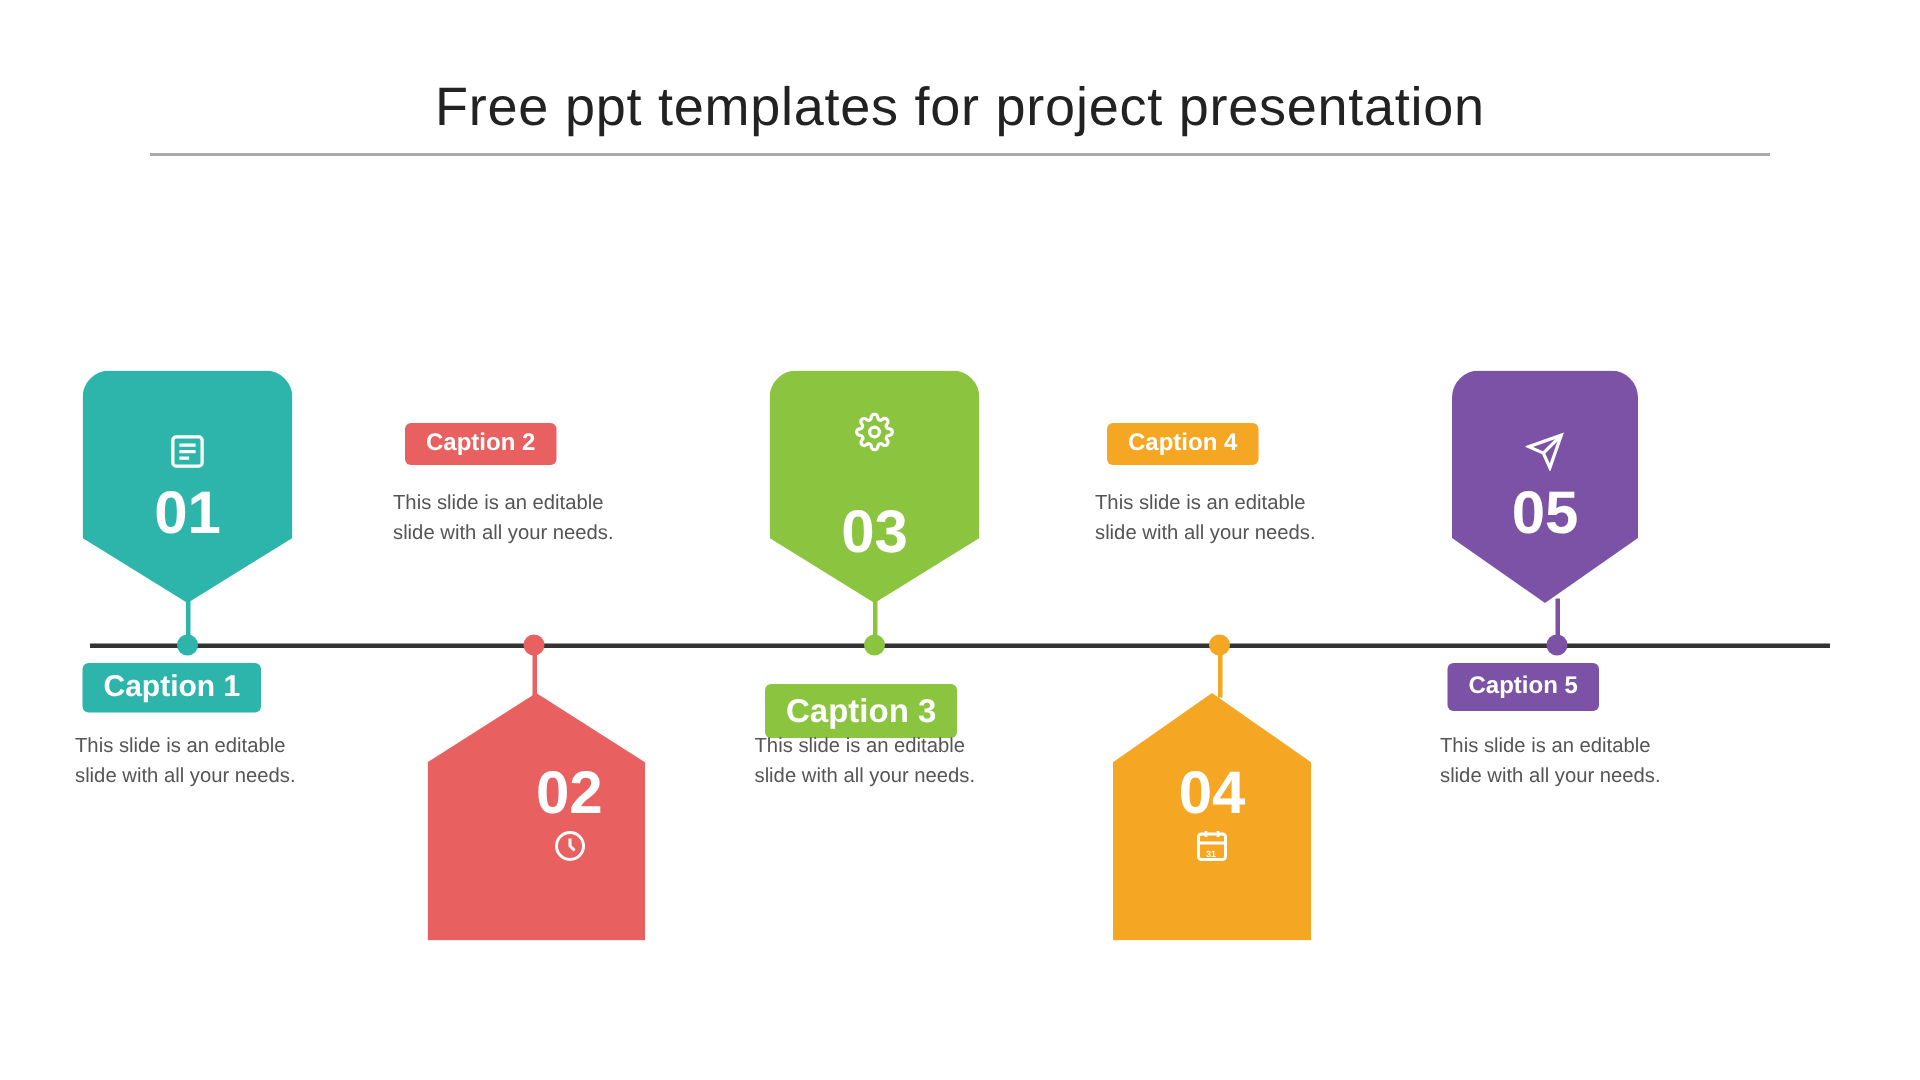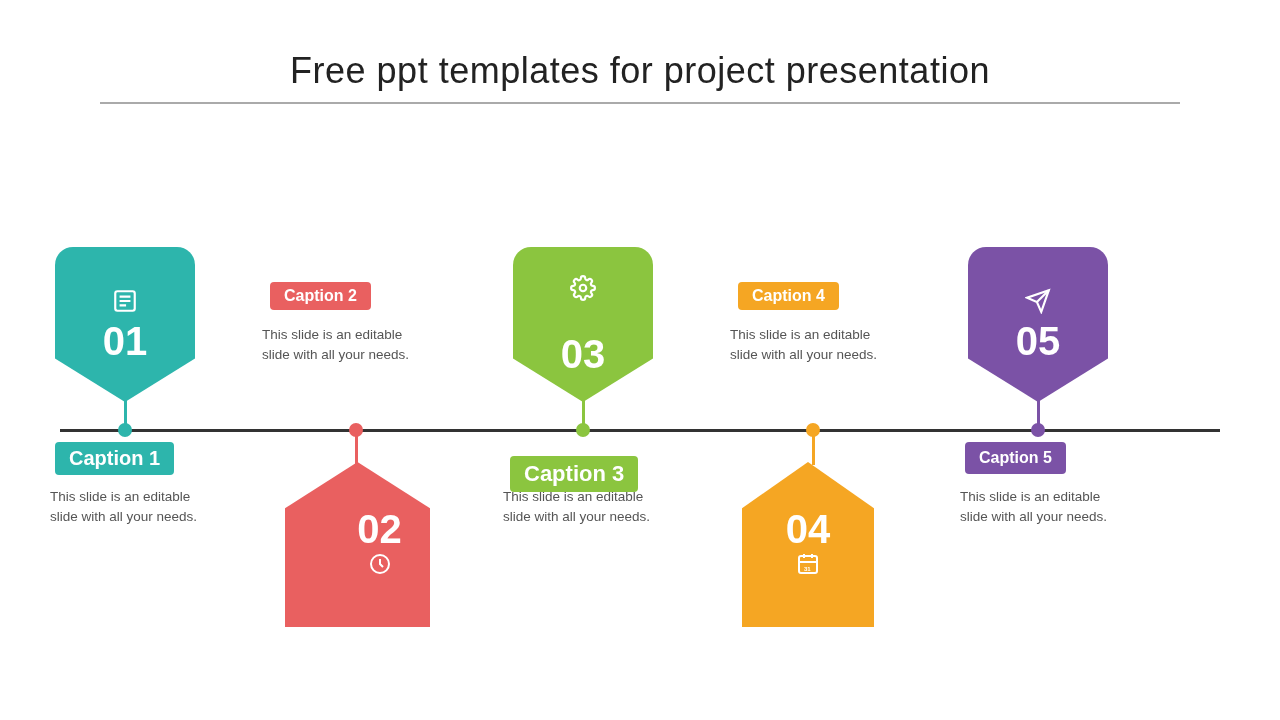--- a/index.html
+++ b/index.html
@@ -265,21 +265,21 @@
       clip-path: polygon(50% 0%, 100% 28%, 100% 100%, 0% 100%, 0% 28%);
       display: flex; flex-direction: column; align-items: center; justify-content: center;
       z-index: 3;
     }
 
     
     .i5-shape {
       position: absolute;
       left: 968px;
       top: 120px;
-      width: 140px;
+      width: 124px;
       height: 155px;
       background: #7b52a6;
       border-radius: 18px 18px 0 0;
       clip-path: polygon(0% 0%, 100% 0%, 100% 72%, 50% 100%, 0% 72%);
       display: flex; flex-direction: column; align-items: center; justify-content: center;
       z-index: 3;
     }
     .i5-vline {
       position: absolute;
       left: 1037px;

